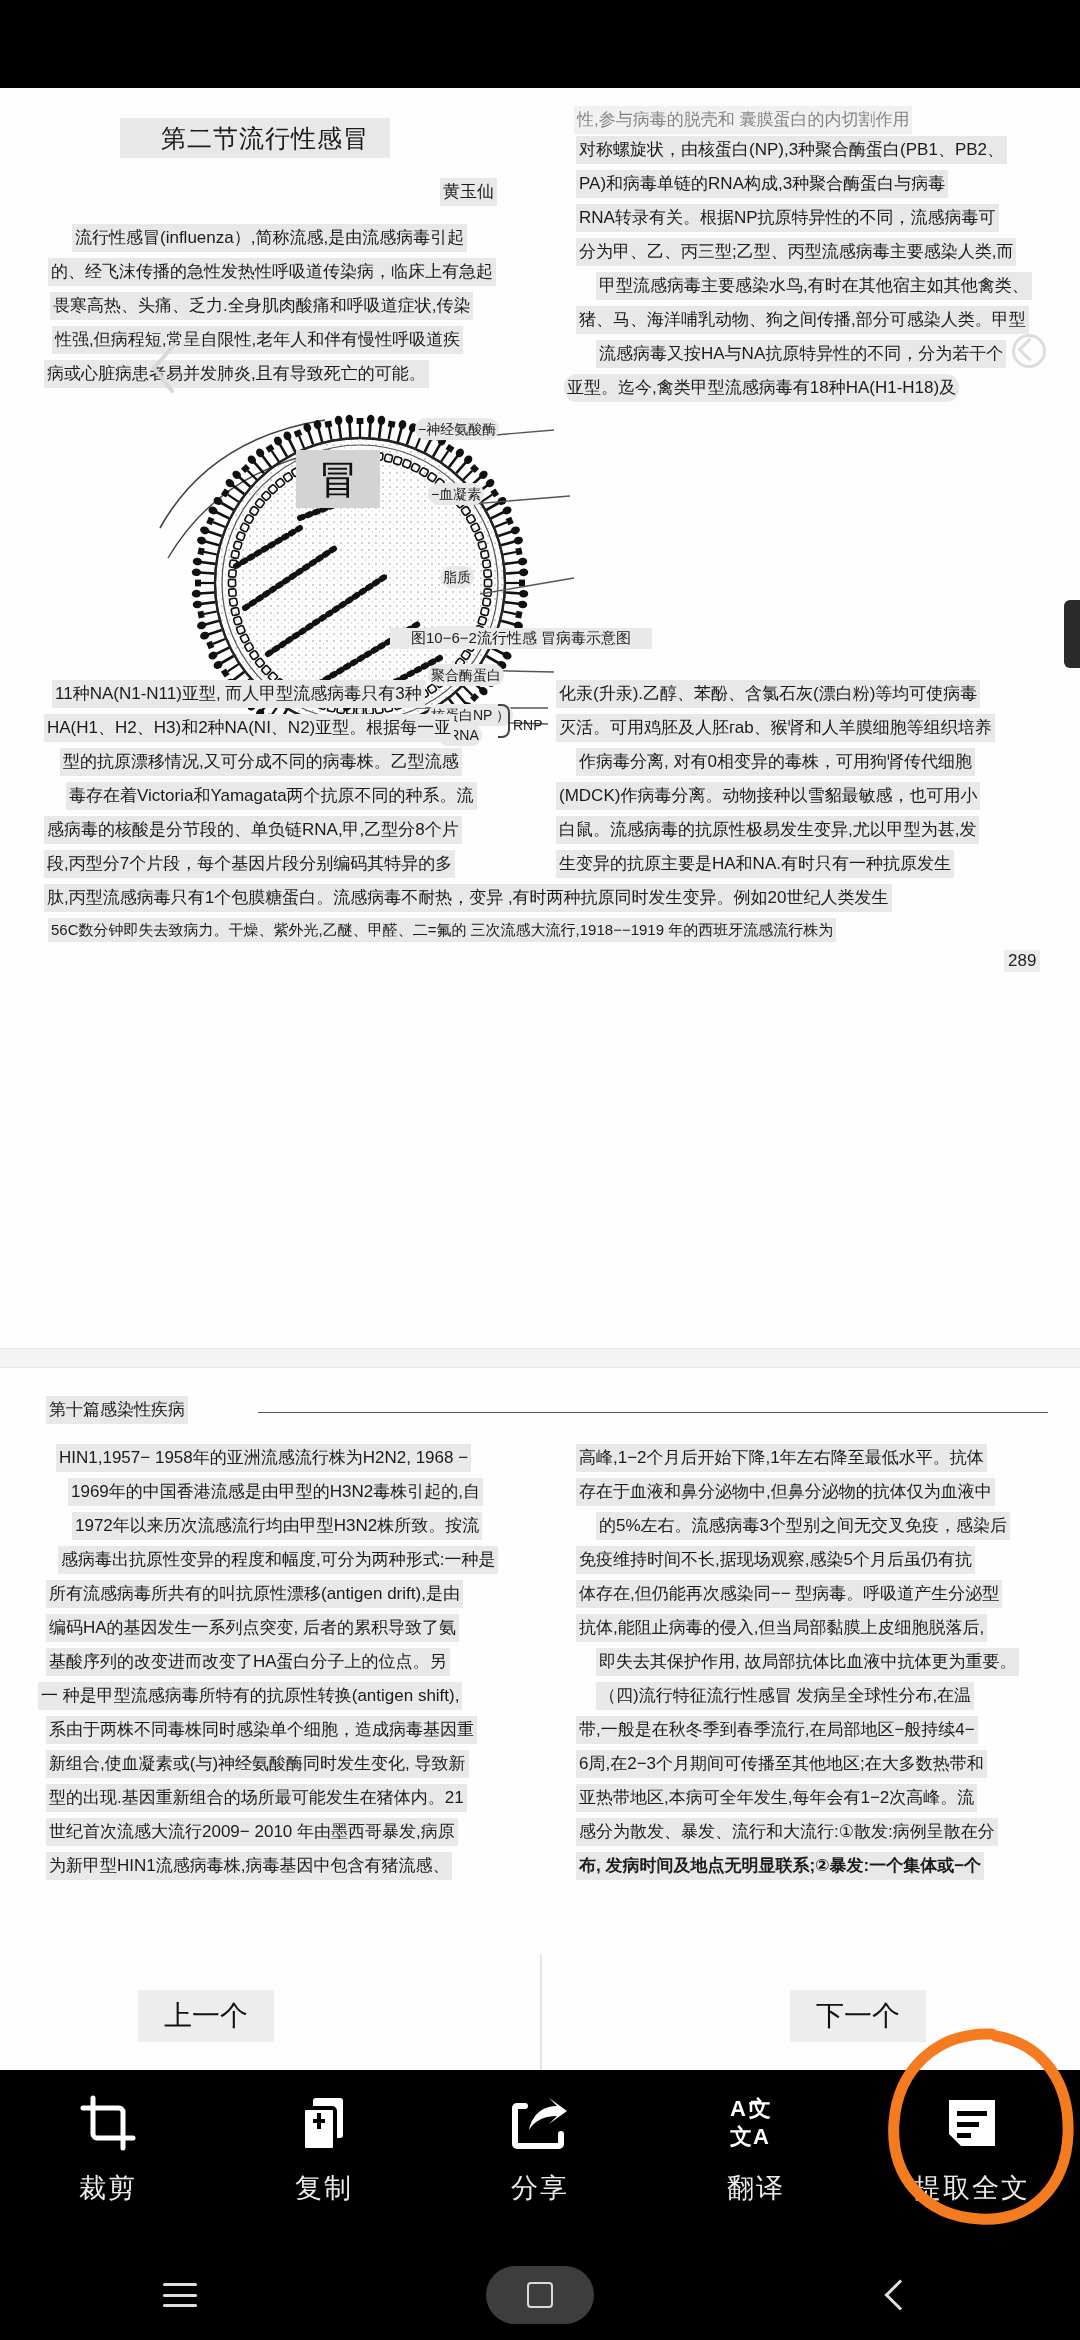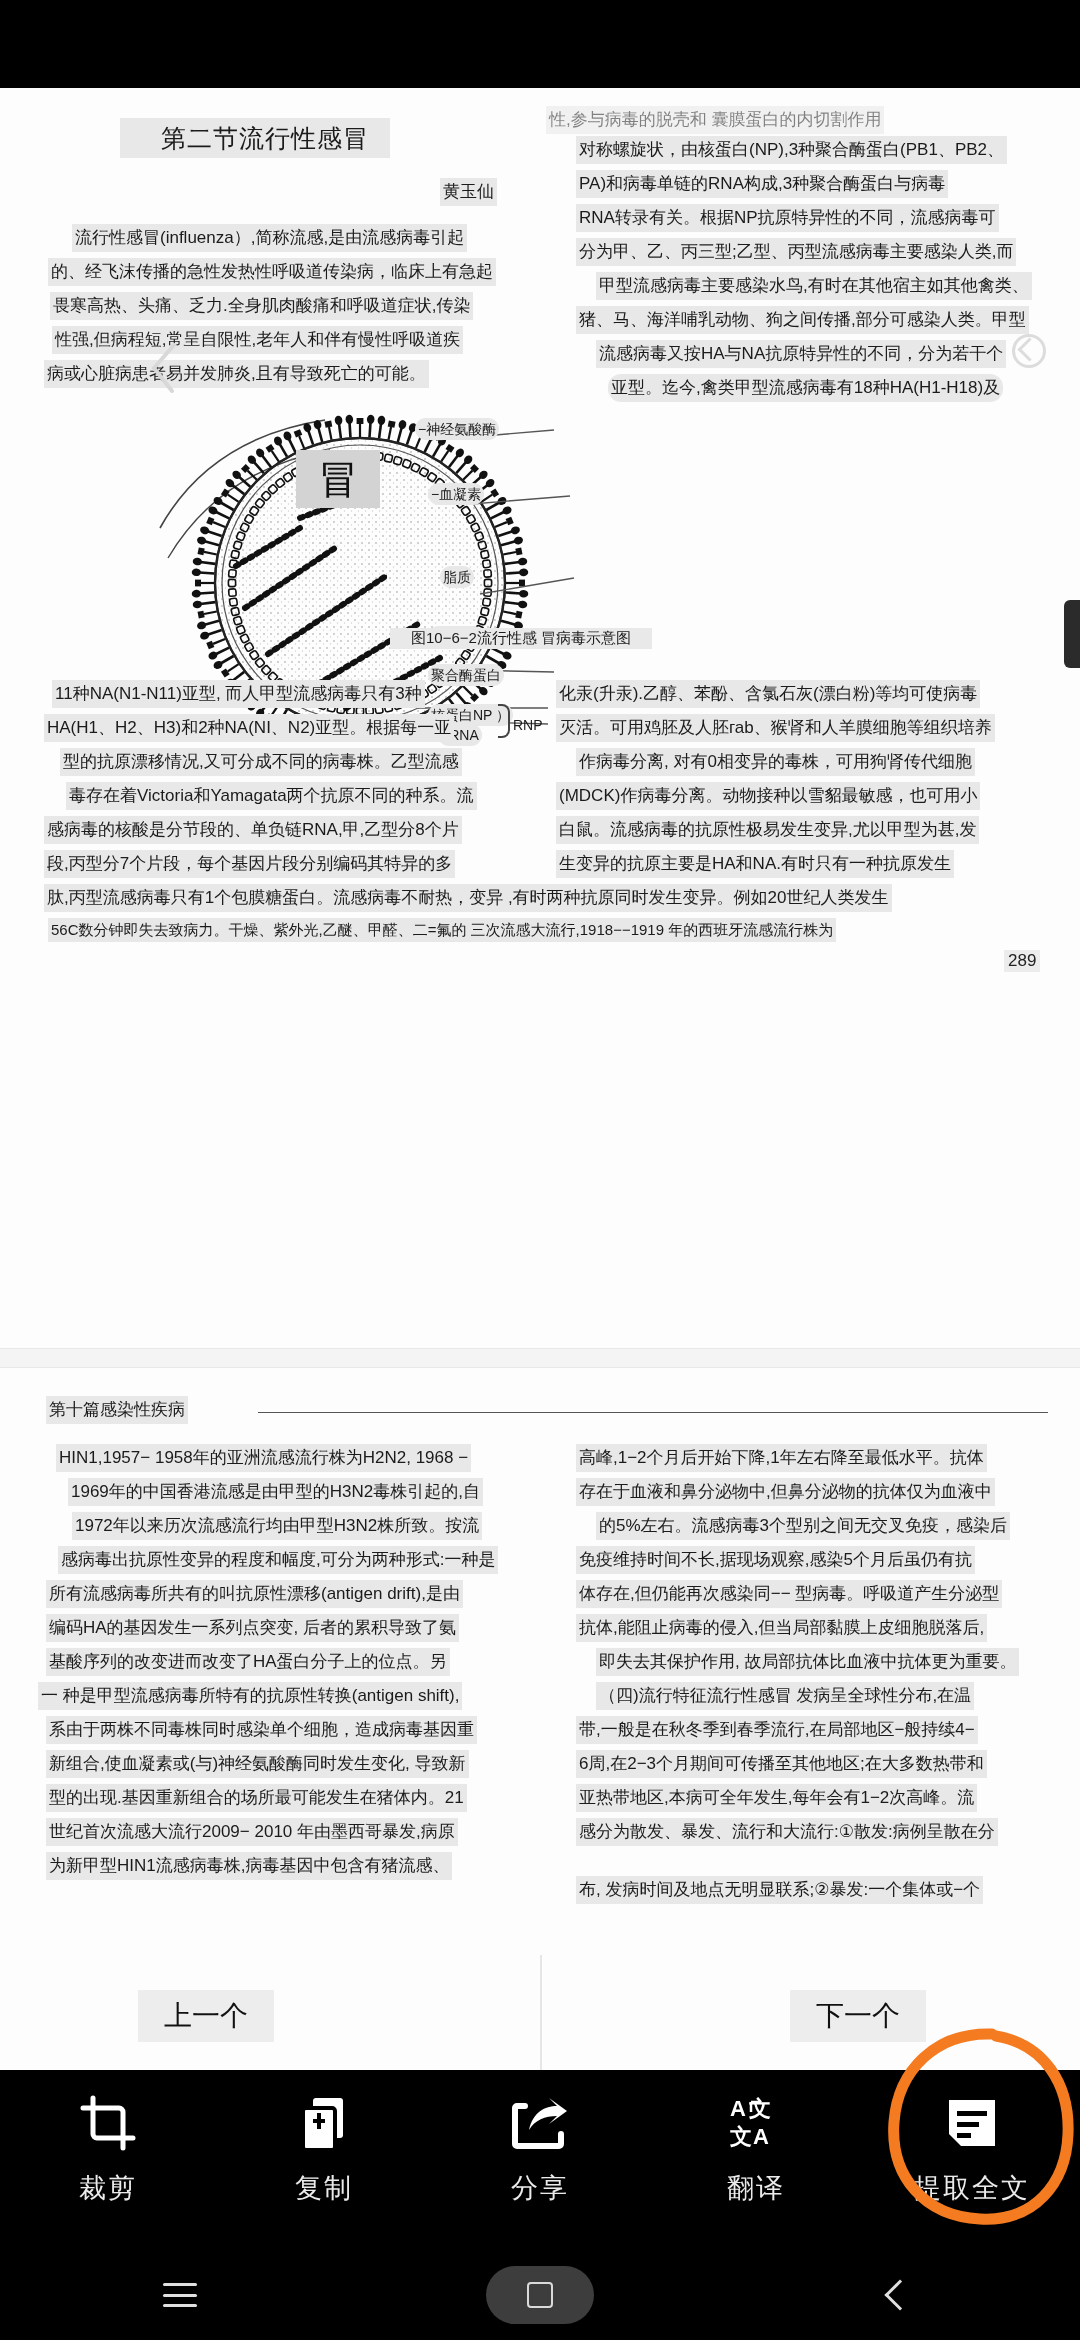--- a/index.html
+++ b/index.html
@@ -145,29 +145,29 @@
     <div class="ocr title c" style="left:120px; top:30px; width:270px;padding-left:23px;">第二节流行性感冒</div>
 
     <div class="ocr" style="left:440px; top:90px;">黄玉仙</div>
 
     <div class="ocr" style="left:72px;  top:136px;">流行性感冒(influenza）,简称流感,是由流感病毒引起</div>
     <div class="ocr" style="left:48px;  top:170px;">的、经飞沫传播的急性发热性呼吸道传染病，临床上有急起</div>
     <div class="ocr" style="left:50px;  top:204px;">畏寒高热、头痛、乏力.全身肌肉酸痛和呼吸道症状,传染</div>
     <div class="ocr" style="left:52px;  top:238px;">性强,但病程短,常呈自限性,老年人和伴有慢性呼吸道疾</div>
     <div class="ocr" style="left:44px;  top:272px;">病或心脏病患者易并发肺炎,且有导致死亡的可能。</div>
 
-    <div class="ocr" style="left:546px; top:18px;  opacity:0.55;text-align:right;">性,参与病毒的脱壳和 囊膜蛋白的内切割作用</div>
+    <div class="ocr" style="left:574px; top:18px;  opacity:0.55;text-align:right;">性,参与病毒的脱壳和 囊膜蛋白的内切割作用</div>
     <div class="ocr" style="left:576px; top:48px;">对称螺旋状，由核蛋白(NP),3种聚合酶蛋白(PB1、PB2、</div>
     <div class="ocr" style="left:576px; top:82px;">PA)和病毒单链的RNA构成,3种聚合酶蛋白与病毒</div>
     <div class="ocr" style="left:576px; top:116px;">RNA转录有关。根据NP抗原特异性的不同，流感病毒可</div>
     <div class="ocr" style="left:576px; top:150px;">分为甲、乙、丙三型;乙型、丙型流感病毒主要感染人类,而</div>
     <div class="ocr" style="left:596px; top:184px;">甲型流感病毒主要感染水鸟,有时在其他宿主如其他禽类、</div>
     <div class="ocr" style="left:576px; top:218px;">猪、马、海洋哺乳动物、狗之间传播,部分可感染人类。甲型</div>
     <div class="ocr" style="left:596px; top:252px;">流感病毒又按HA与NA抗原特异性的不同，分为若干个</div>
-    <div class="ocr" style="left:608px; top:286px;border-radius:13px;">亚型。迄今,禽类甲型流感病毒有18种HA(H1-H18)及</div>
+    <div class="ocr" style="left:564px; top:286px;border-radius:13px;">亚型。迄今,禽类甲型流感病毒有18种HA(H1-H18)及</div>
 
     <svg id="corner-chevron" viewBox="0 0 26 50">
       <path d="M24 2 L4 25 L22 48" fill="none" stroke="#d8d8d8" stroke-width="4" stroke-linecap="round"></path>
     </svg>
 
     <div id="rotate-badge"></div>
 
     <div id="virus-fig">
       <svg width="560" height="330" viewBox="0 0 560 330">
         <defs>
@@ -474,21 +474,21 @@
     <div class="ocr" style="left:596px; top:144px;">的5%左右。流感病毒3个型别之间无交叉免疫，感染后</div>
     <div class="ocr" style="left:576px; top:178px;">免疫维持时间不长,据现场观察,感染5个月后虽仍有抗</div>
     <div class="ocr" style="left:576px; top:212px;">体存在,但仍能再次感染同−− 型病毒。呼吸道产生分泌型</div>
     <div class="ocr" style="left:576px; top:246px;">抗体,能阻止病毒的侵入,但当局部黏膜上皮细胞脱落后,</div>
     <div class="ocr" style="left:596px; top:280px;">即失去其保护作用, 故局部抗体比血液中抗体更为重要。</div>
     <div class="ocr" style="left:596px; top:314px;">（四)流行特征流行性感冒 发病呈全球性分布,在温</div>
     <div class="ocr" style="left:576px; top:348px;">带,一般是在秋冬季到春季流行,在局部地区−般持续4−</div>
     <div class="ocr" style="left:576px; top:382px;">6周,在2−3个月期间可传播至其他地区;在大多数热带和</div>
     <div class="ocr" style="left:576px; top:416px;">亚热带地区,本病可全年发生,每年会有1−2次高峰。流</div>
     <div class="ocr" style="left:576px; top:450px;">感分为散发、暴发、流行和大流行:①散发:病例呈散在分</div>
-    <div class="ocr" style="left:576px; top:508px;">布, 发病时间及地点无明显联系;②暴发:一个集体或−个</div>
+    <div class="ocr" style="left:576px; top:484px;font-weight:bold;">布, 发病时间及地点无明显联系;②暴发:一个集体或−个</div>
   </div>
 
   <div class="page-split-line"></div>
   <div class="navbtn" id="btn-prev">上一个</div>
   <div class="navbtn" id="btn-next">下一个</div>
 
   <div id="toolbar">
 
     <div class="tool">
       <div class="ticon">

